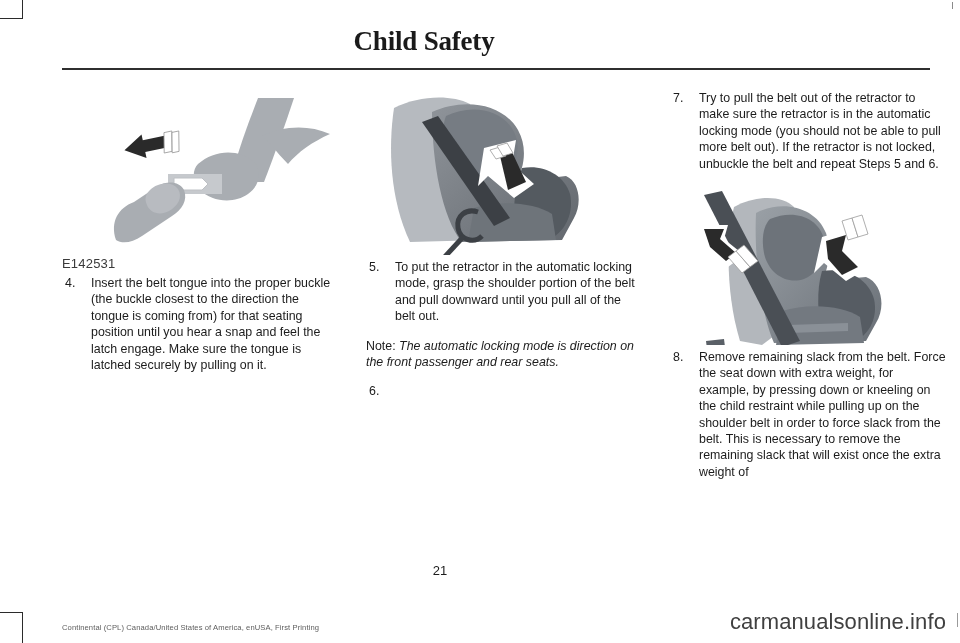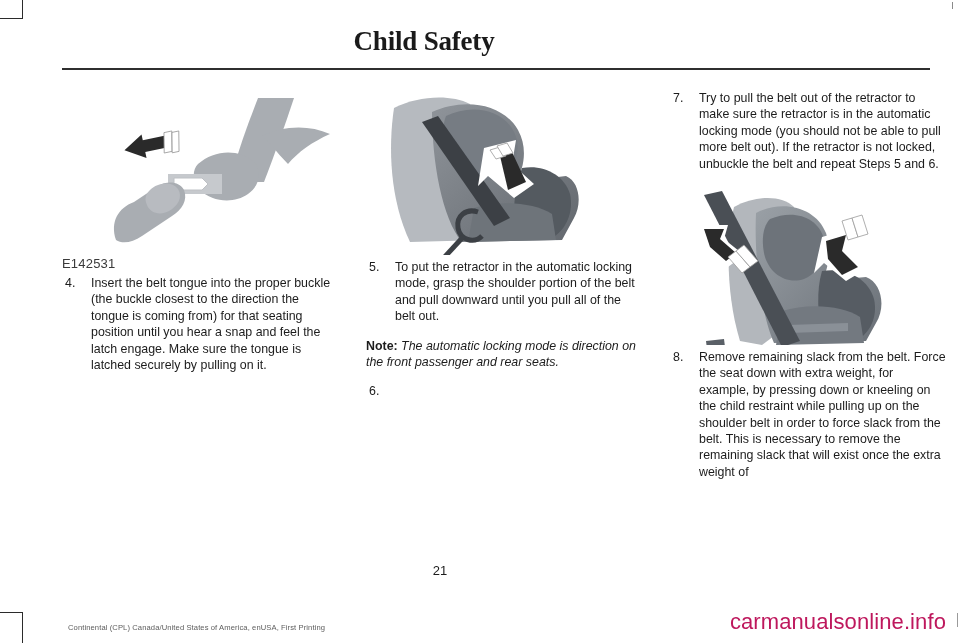--- a/index.html
+++ b/index.html
@@ -108,47 +108,47 @@
 
   .note {
     font-size: 12.4px;
     line-height: 16.4px;
     color: #1c1c1c;
     font-style: italic;
     margin: 0 0 13px 0;
   }
   .note .note-label {
     font-style: normal;
-    font-weight: bold;
+    font-weight: normal;
   }
 
   
   .page-number {
     position: absolute;
     top: 563px;
     left: 0;
     width: 880px;
     text-align: center;
     font-size: 13px;
     color: #1c1c1c;
   }
   .footer-note {
     position: absolute;
-    left: 68px;
+    left: 62px;
     top: 623px;
     font-size: 7.6px;
     color: #5d5d5d;
     letter-spacing: 0.1px;
   }
   .watermark {
     position: absolute;
     right: 14px;
     bottom: 8px;
     font-size: 22px;
-    color: #be185d;
+    color: #404040;
     letter-spacing: 0.1px;
     text-align: center;
   }
 </style>
 </head>
 <body>
 
 <div class="page">
 
   <div class="crop-mark crop-tl"></div>

